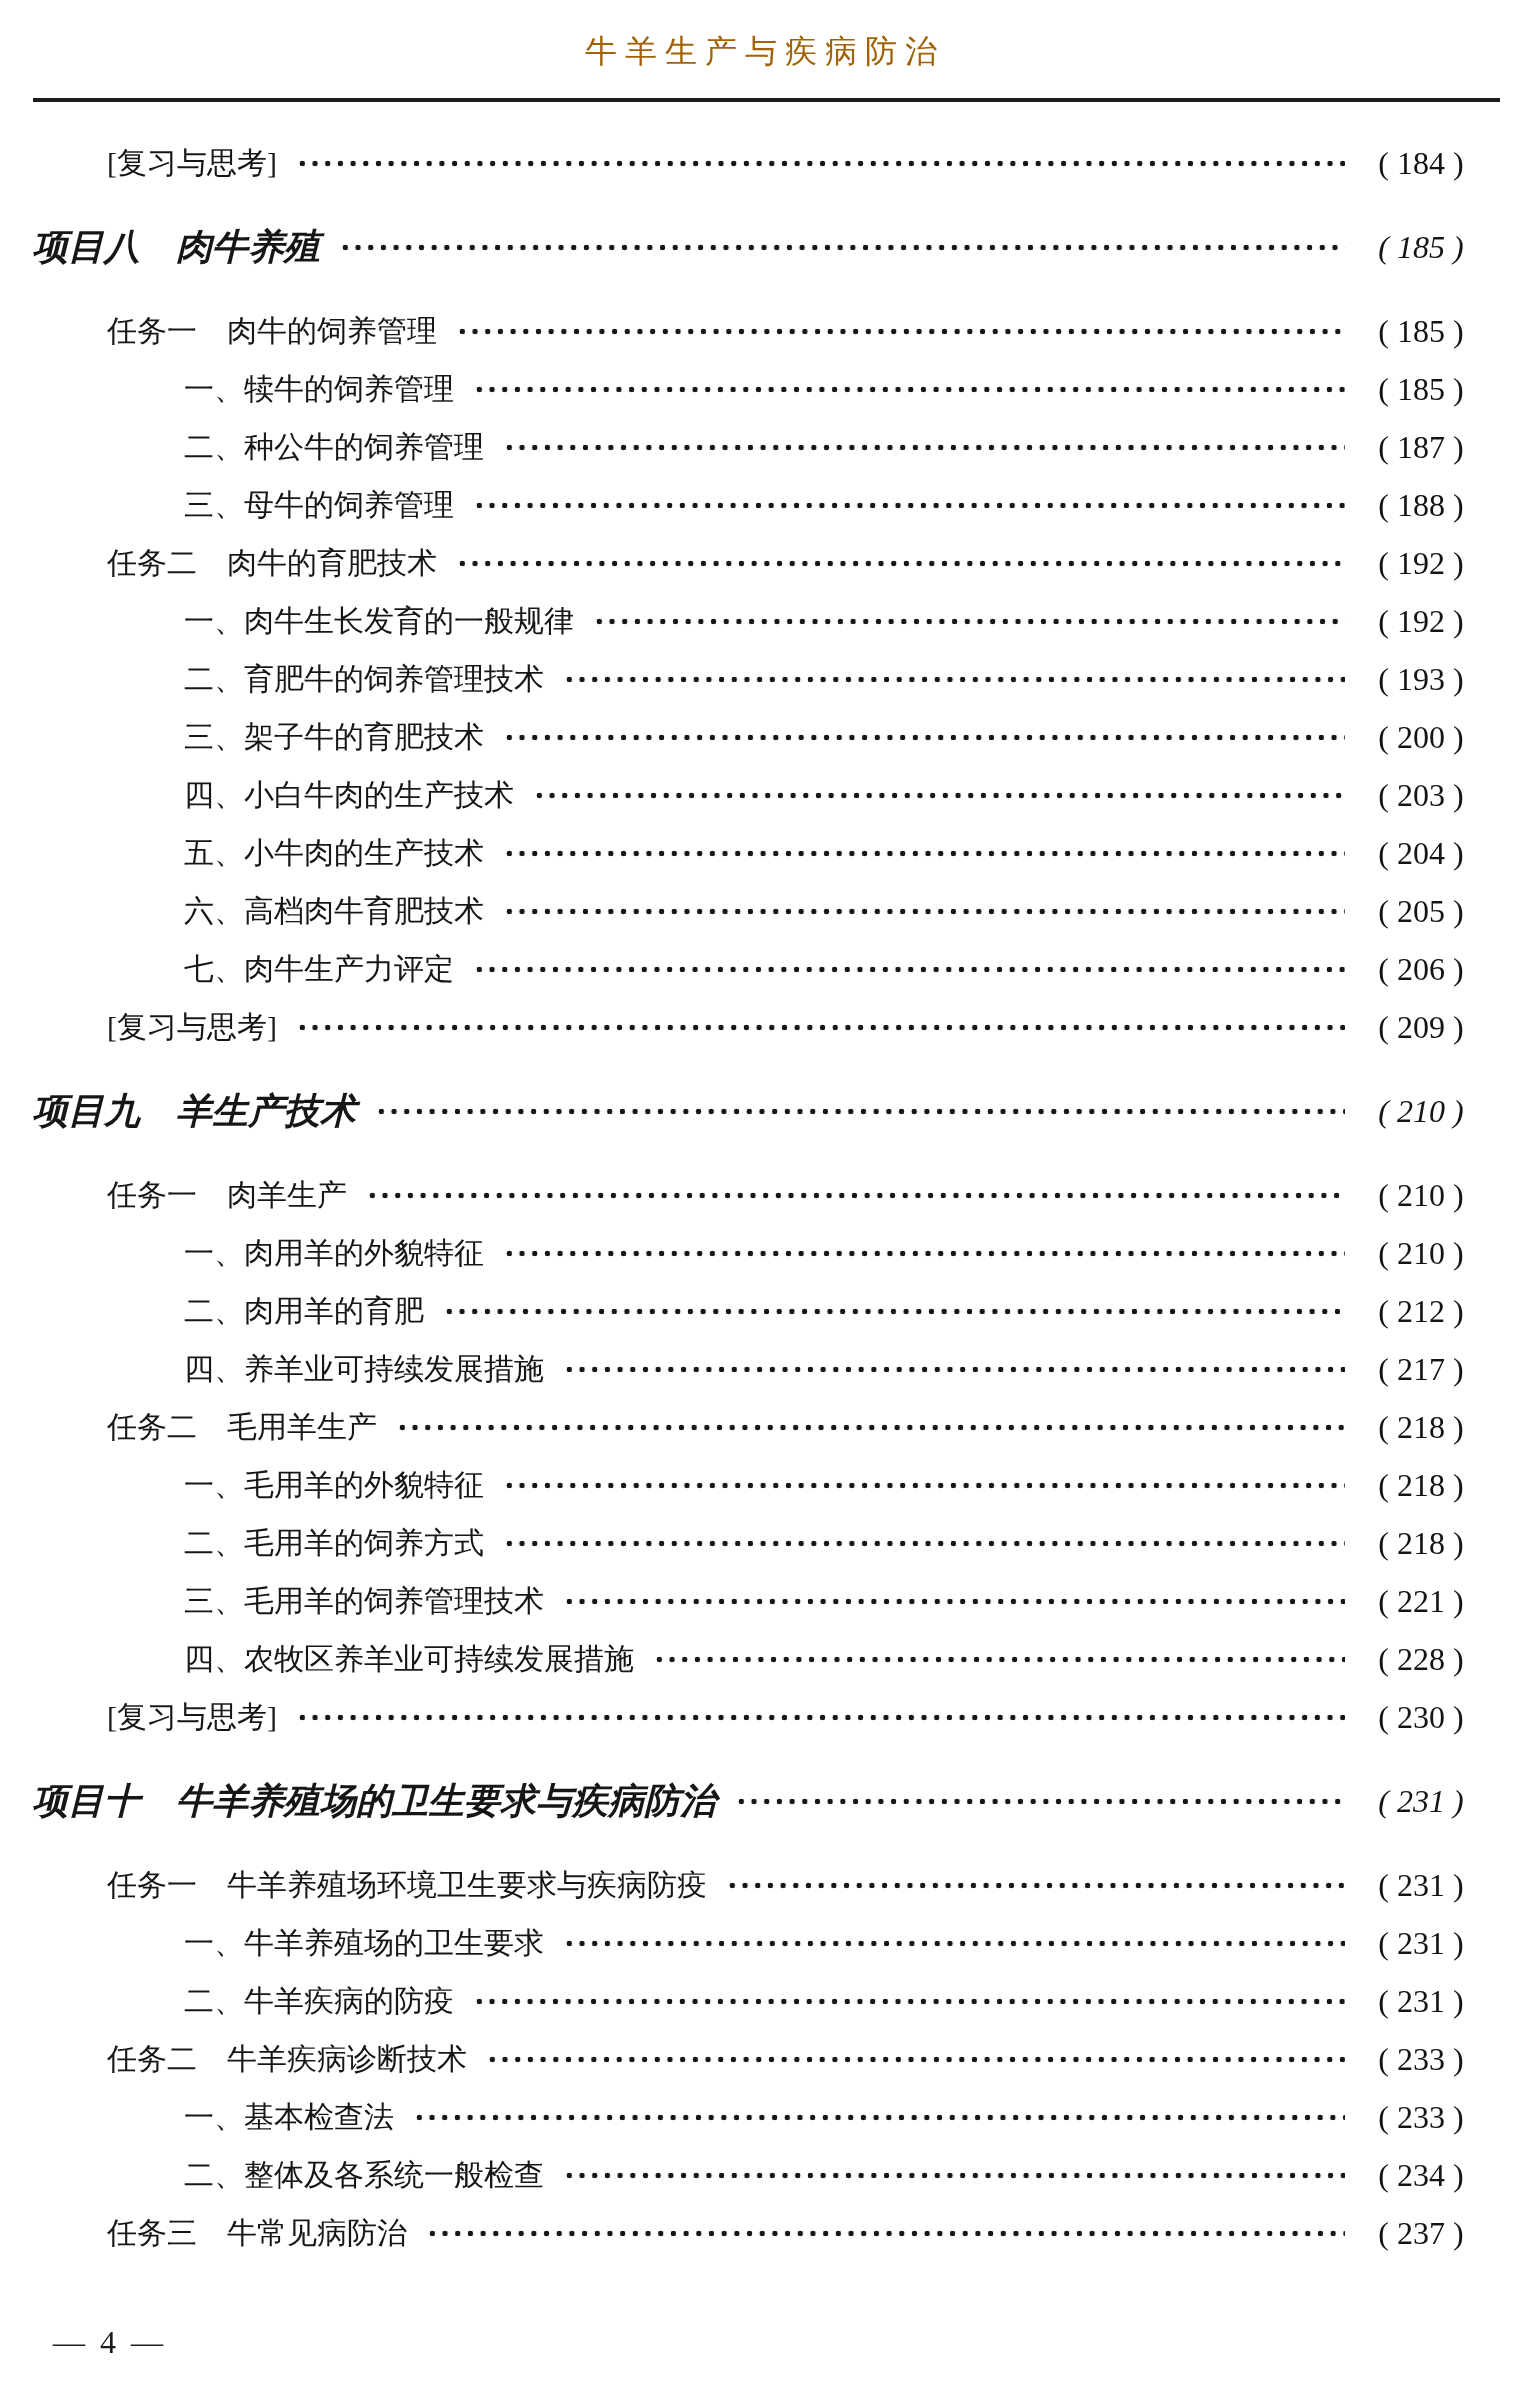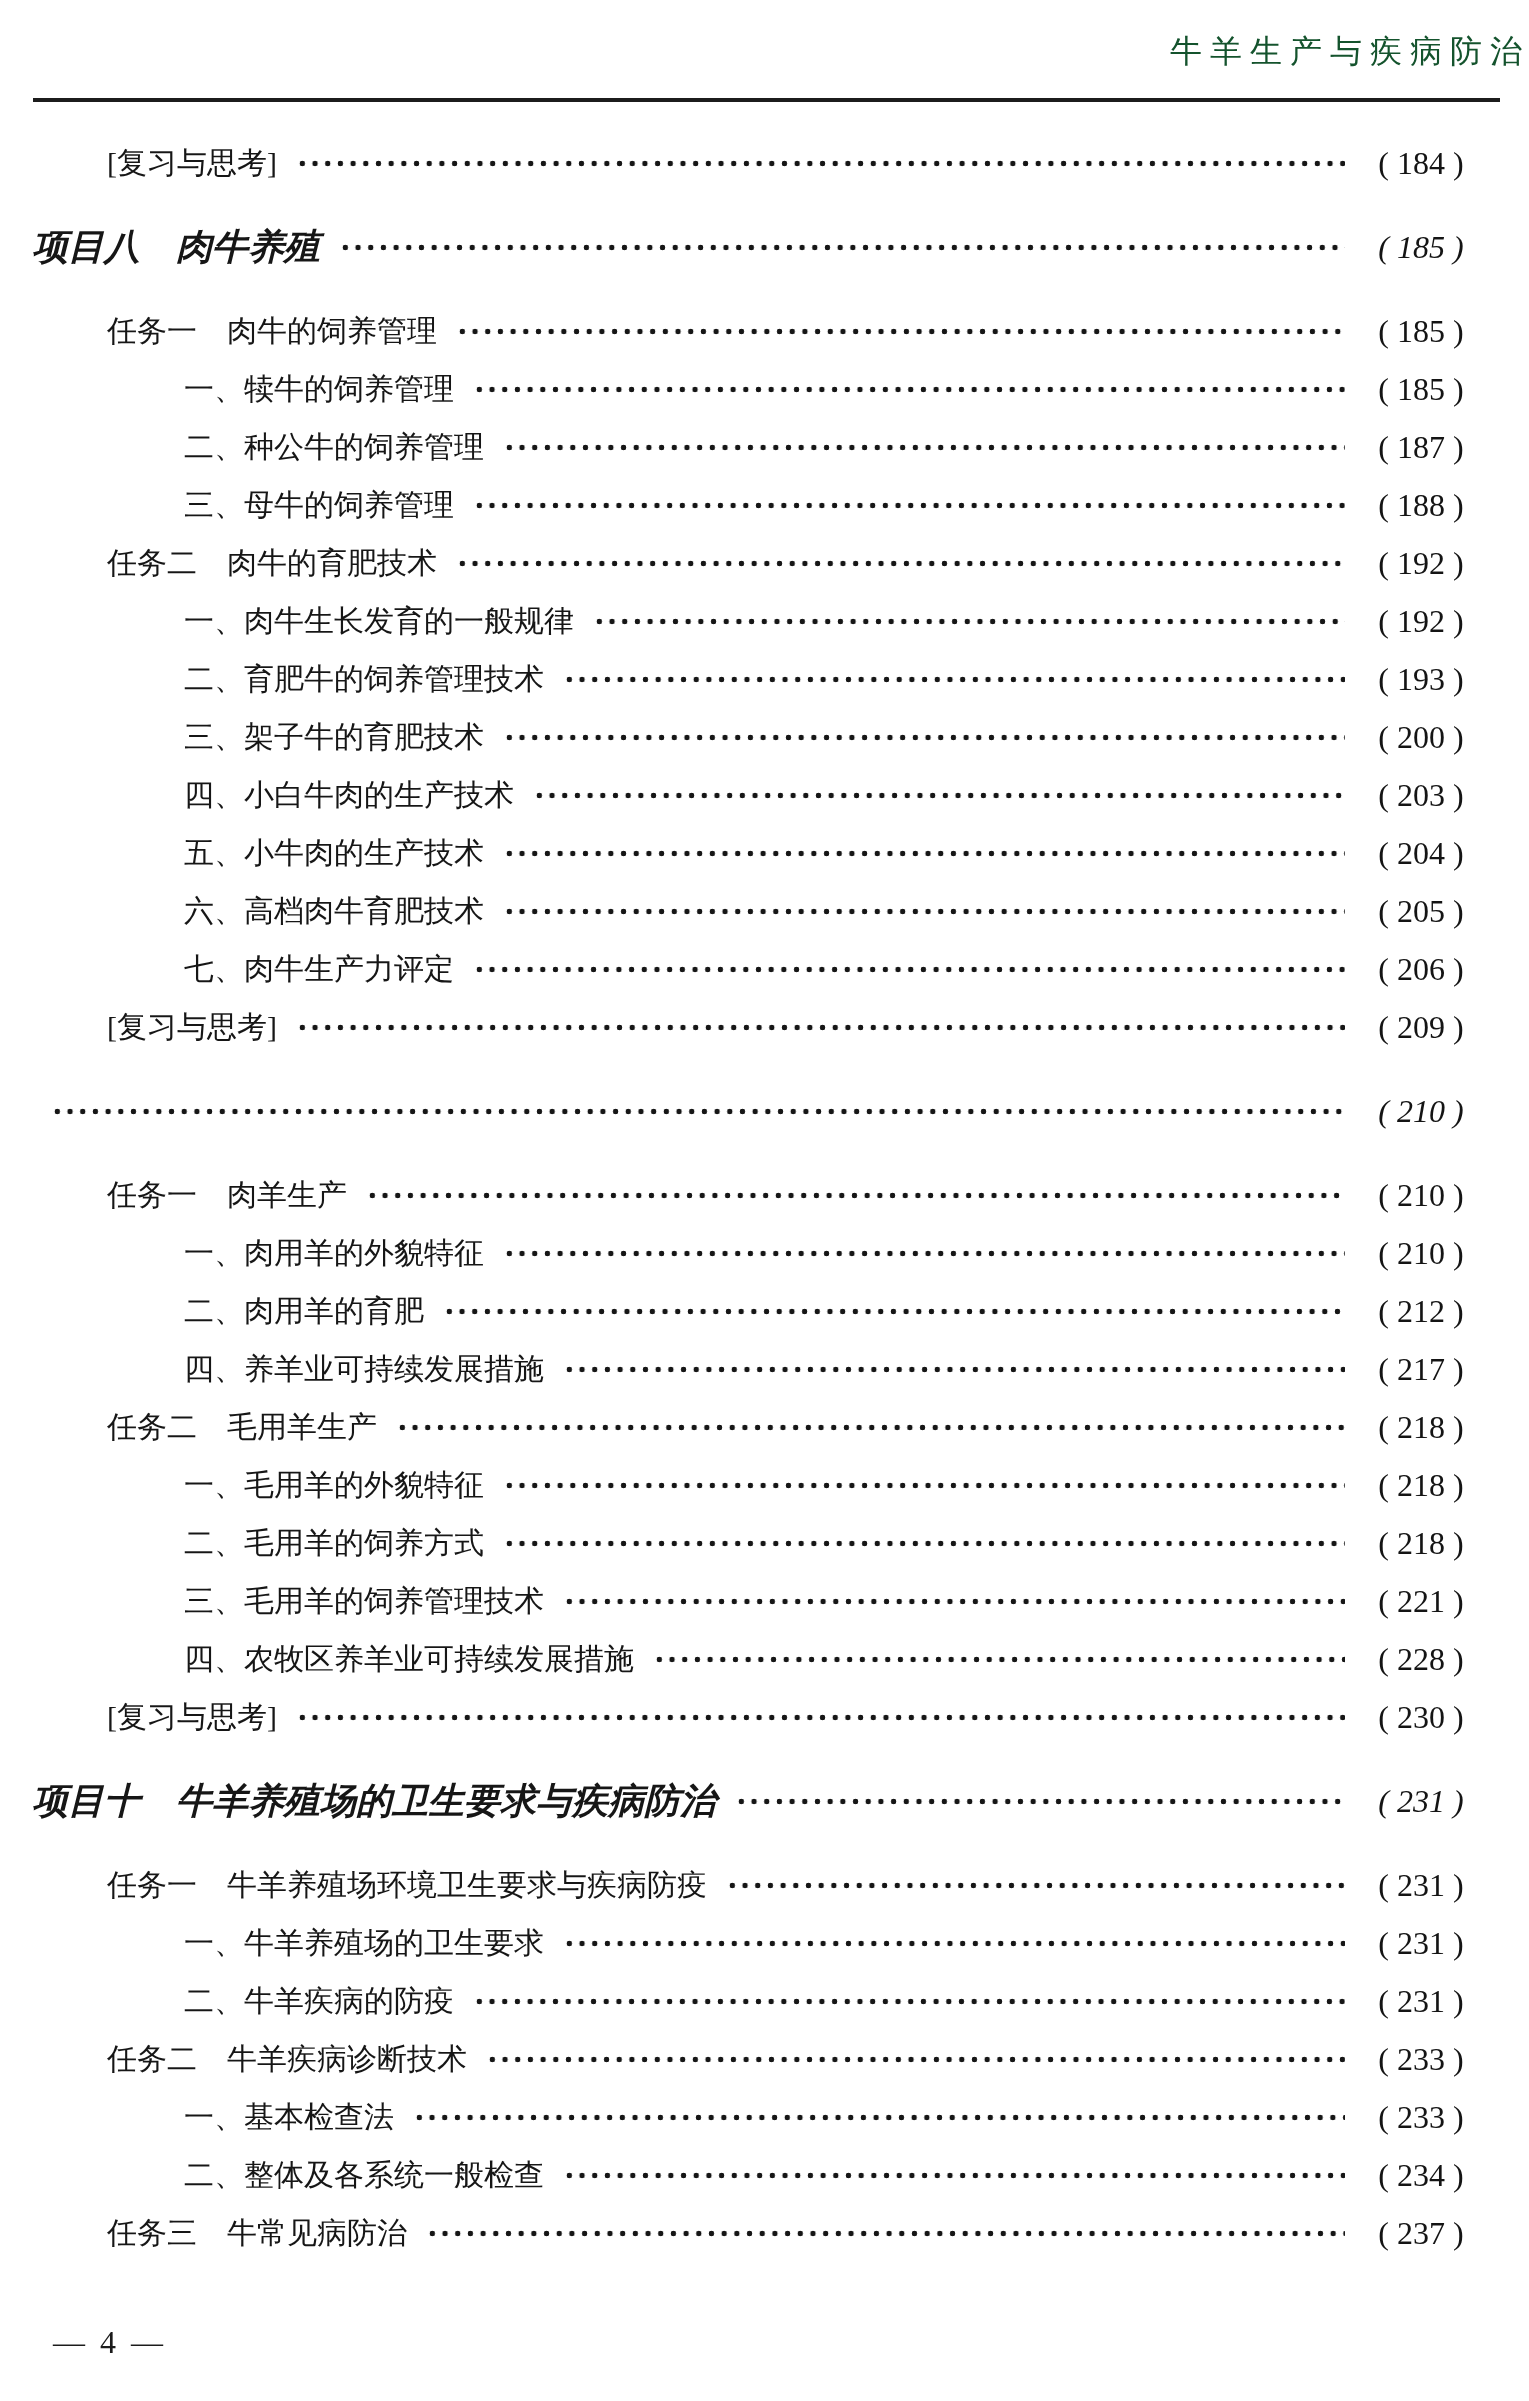--- a/index.html
+++ b/index.html
@@ -10,24 +10,24 @@
     background: #ffffff;
     color: #161616;
     font-family: "Liberation Serif", serif;
     overflow: hidden;
   }
   .book-title {
     position: absolute;
     top: 30px;
     left: 0;
     width: 100%;
-    text-align: right;
+    text-align: center;
     font-size: 32px;
     letter-spacing: 8px;
-    color: #14532d;
+    color: #a16207;
     font-family: "Liberation Serif", serif;
   }
   .header-rule {
     position: absolute;
     top: 98px;
     left: 32.5px;
     width: 1467px;
     height: 3.5px;
     background: #1c1c1c;
   }
@@ -166,20 +166,21 @@
       <span class="toc-label">七、肉牛生产力评定</span>
       <span class="leader"></span>
       <span class="toc-page">206</span>
     </div>
     <div class="toc-row level-review">
       <span class="toc-label">[复习与思考]</span>
       <span class="leader"></span>
       <span class="toc-page">209</span>
     </div>
     <div class="toc-row level-project">
+      <span class="toc-label">项目九　羊生产技术</span>
       <span class="leader"></span>
       <span class="toc-page">210</span>
     </div>
     <div class="toc-row level-task">
       <span class="toc-label">任务一　肉羊生产</span>
       <span class="leader"></span>
       <span class="toc-page">210</span>
     </div>
     <div class="toc-row level-sub">
       <span class="toc-label">一、肉用羊的外貌特征</span>

